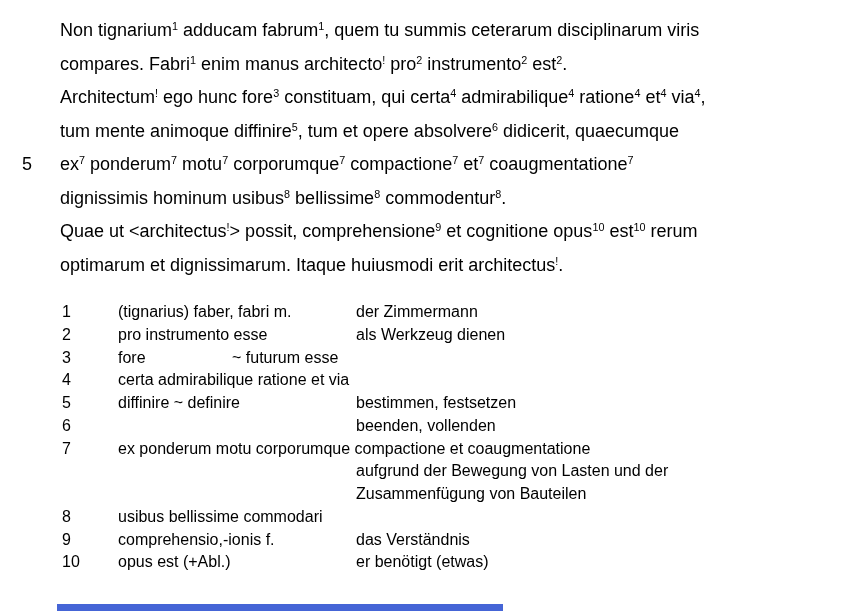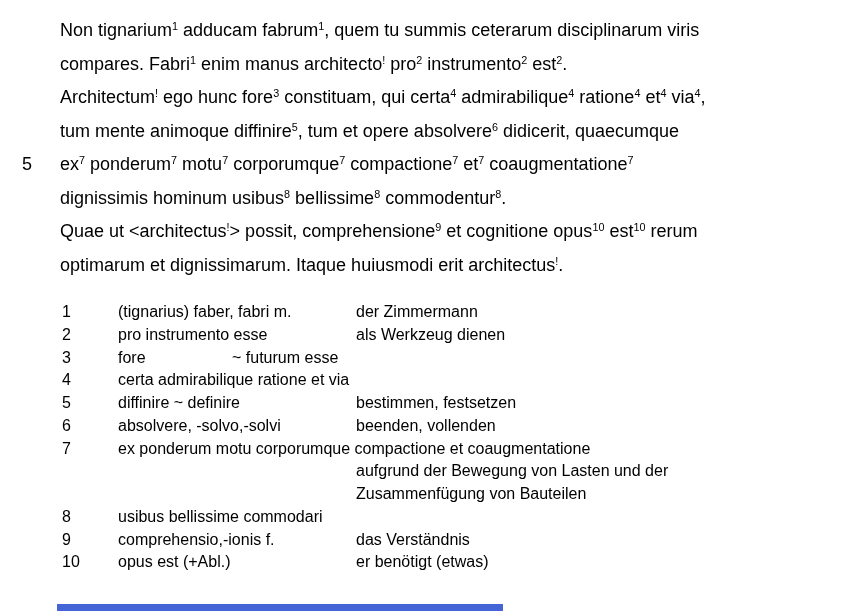--- a/index.html
+++ b/index.html
@@ -90,21 +90,20 @@
         <span class="vnum">4</span>
         <span class="vlatin">certa admirabilique ratione et via</span>
       </div>
       <div class="vline">
         <span class="vnum">5</span>
         <span class="vlatin">diffinire ~ definire</span>
         <span class="vgerman">bestimmen, festsetzen</span>
       </div>
       <div class="vline">
         <span class="vnum">6</span>
-        <span class="vlatin">absolvere, -solvo,-solvi</span>
         <span class="vgerman">beenden, vollenden</span>
       </div>
       <div class="vline">
         <span class="vnum">7</span>
         <span class="vlatin">ex ponderum motu corporumque compactione et coaugmentatione</span>
       </div>
       <div class="vline">
         <span class="vgerman">aufgrund der Bewegung von Lasten und der</span>
       </div>
       <div class="vline">

